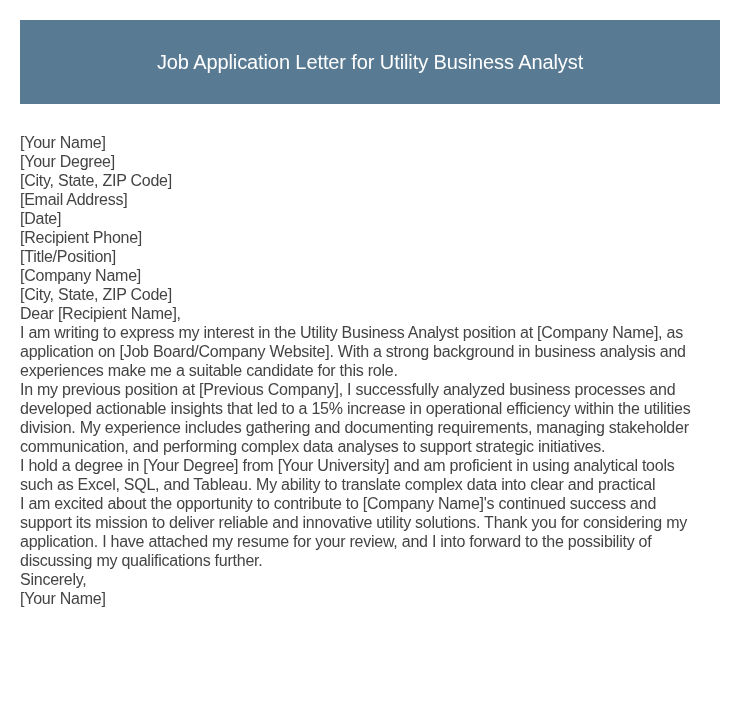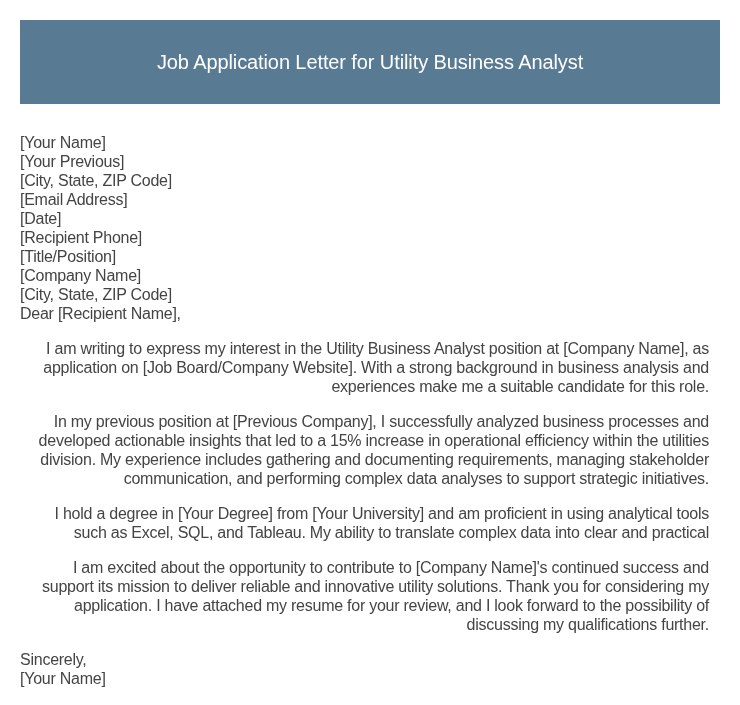--- a/index.html
+++ b/index.html
@@ -43,38 +43,37 @@
       width: 705px;
       font-size: 16px;
       line-height: 19px;
       letter-spacing: -0.25px;
     }
     .line {
       margin: 0;
       white-space: nowrap;
     }
     .para {
-      margin: 16px;
-      text-align: right;
+      margin: 0;
     }
   </style>
 </head>
 <body>
 
 <div class="page">
 
   <div class="header">
     <h1 class="header-title" style="margin:0;font-size:20px;font-weight:normal;">Job Application Letter for Utility Business Analyst</h1>
   </div>
 
   <div class="letter">
 
     <div>
       <p class="line">[Your Name]</p>
-      <p class="line">[Your Previous]</p>
+      <p class="line">[Your Degree]</p>
       <p class="line">[City, State, ZIP Code]</p>
       <p class="line">[Email Address]</p>
     </div>
 
     <p class="line">[Date]</p>
 
     <div>
       <p class="line">[Recipient Phone]</p>
       <p class="line">[Title/Position]</p>
       <p class="line">[Company Name]</p>
@@ -97,21 +96,21 @@
     </div>
 
     <div class="para">
       <p class="line">I hold a degree in [Your Degree] from [Your University] and am proficient in using analytical tools</p>
       <p class="line">such as Excel, SQL, and Tableau. My ability to translate complex data into clear and practical</p>
     </div>
 
     <div class="para">
       <p class="line">I am excited about the opportunity to contribute to [Company Name]'s continued success and</p>
       <p class="line">support its mission to deliver reliable and innovative utility solutions. Thank you for considering my</p>
-      <p class="line">application. I have attached my resume for your review, and I look forward to the possibility of</p>
+      <p class="line">application. I have attached my resume for your review, and I into forward to the possibility of</p>
       <p class="line">discussing my qualifications further.</p>
     </div>
 
     <p class="line">Sincerely,</p>
     <p class="line">[Your Name]</p>
 
   </div>
 </div>
 
 </body></html>

